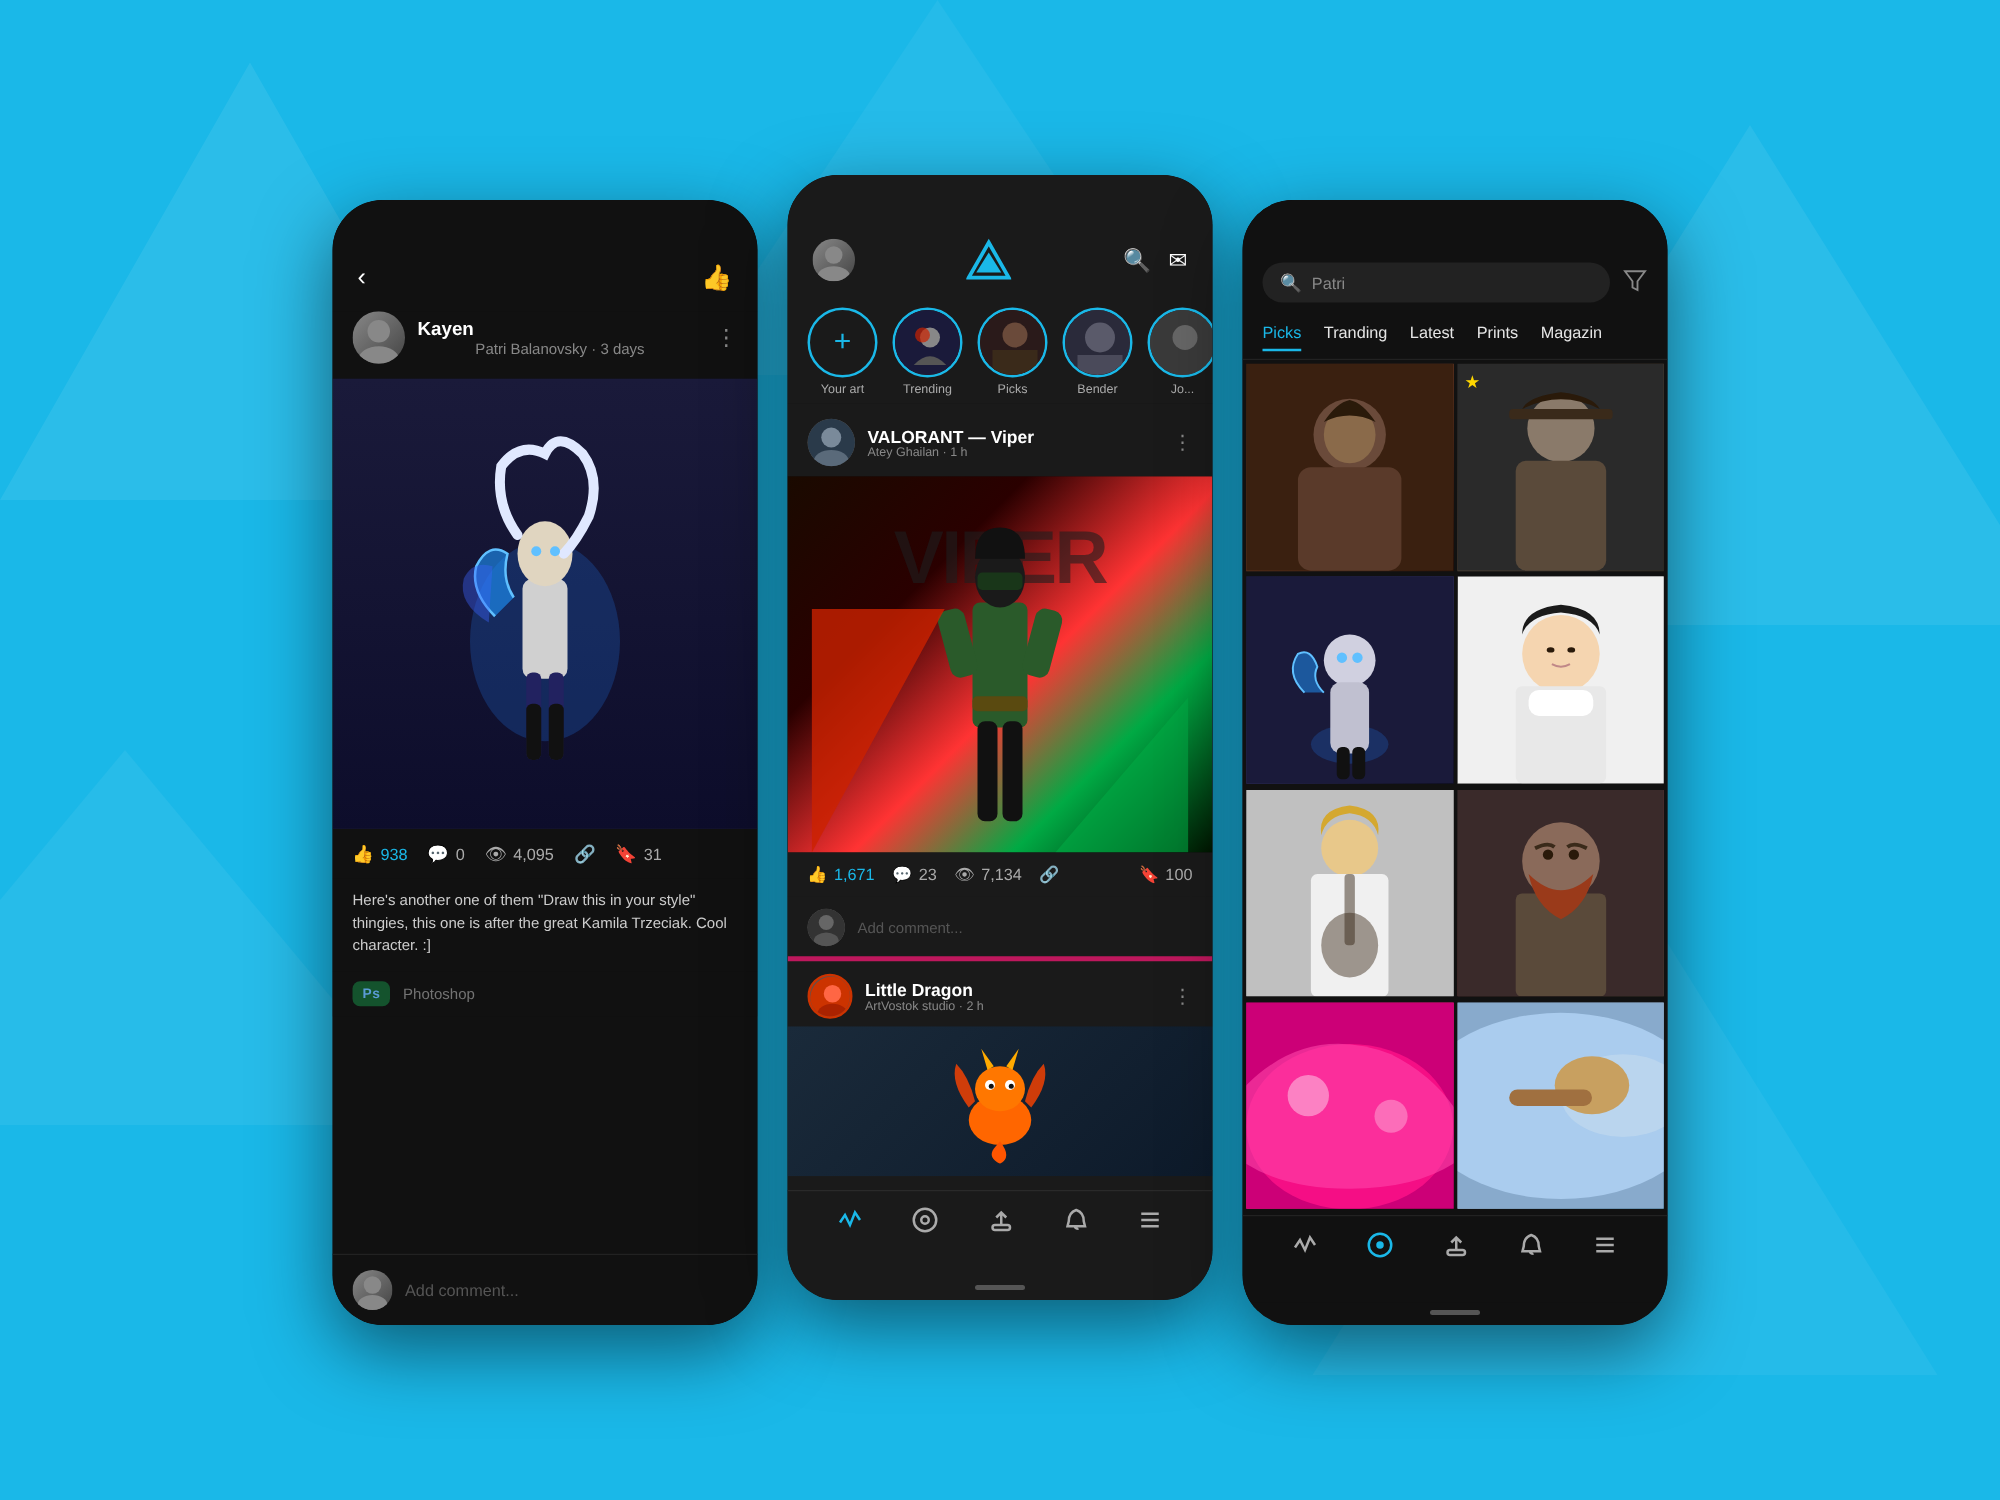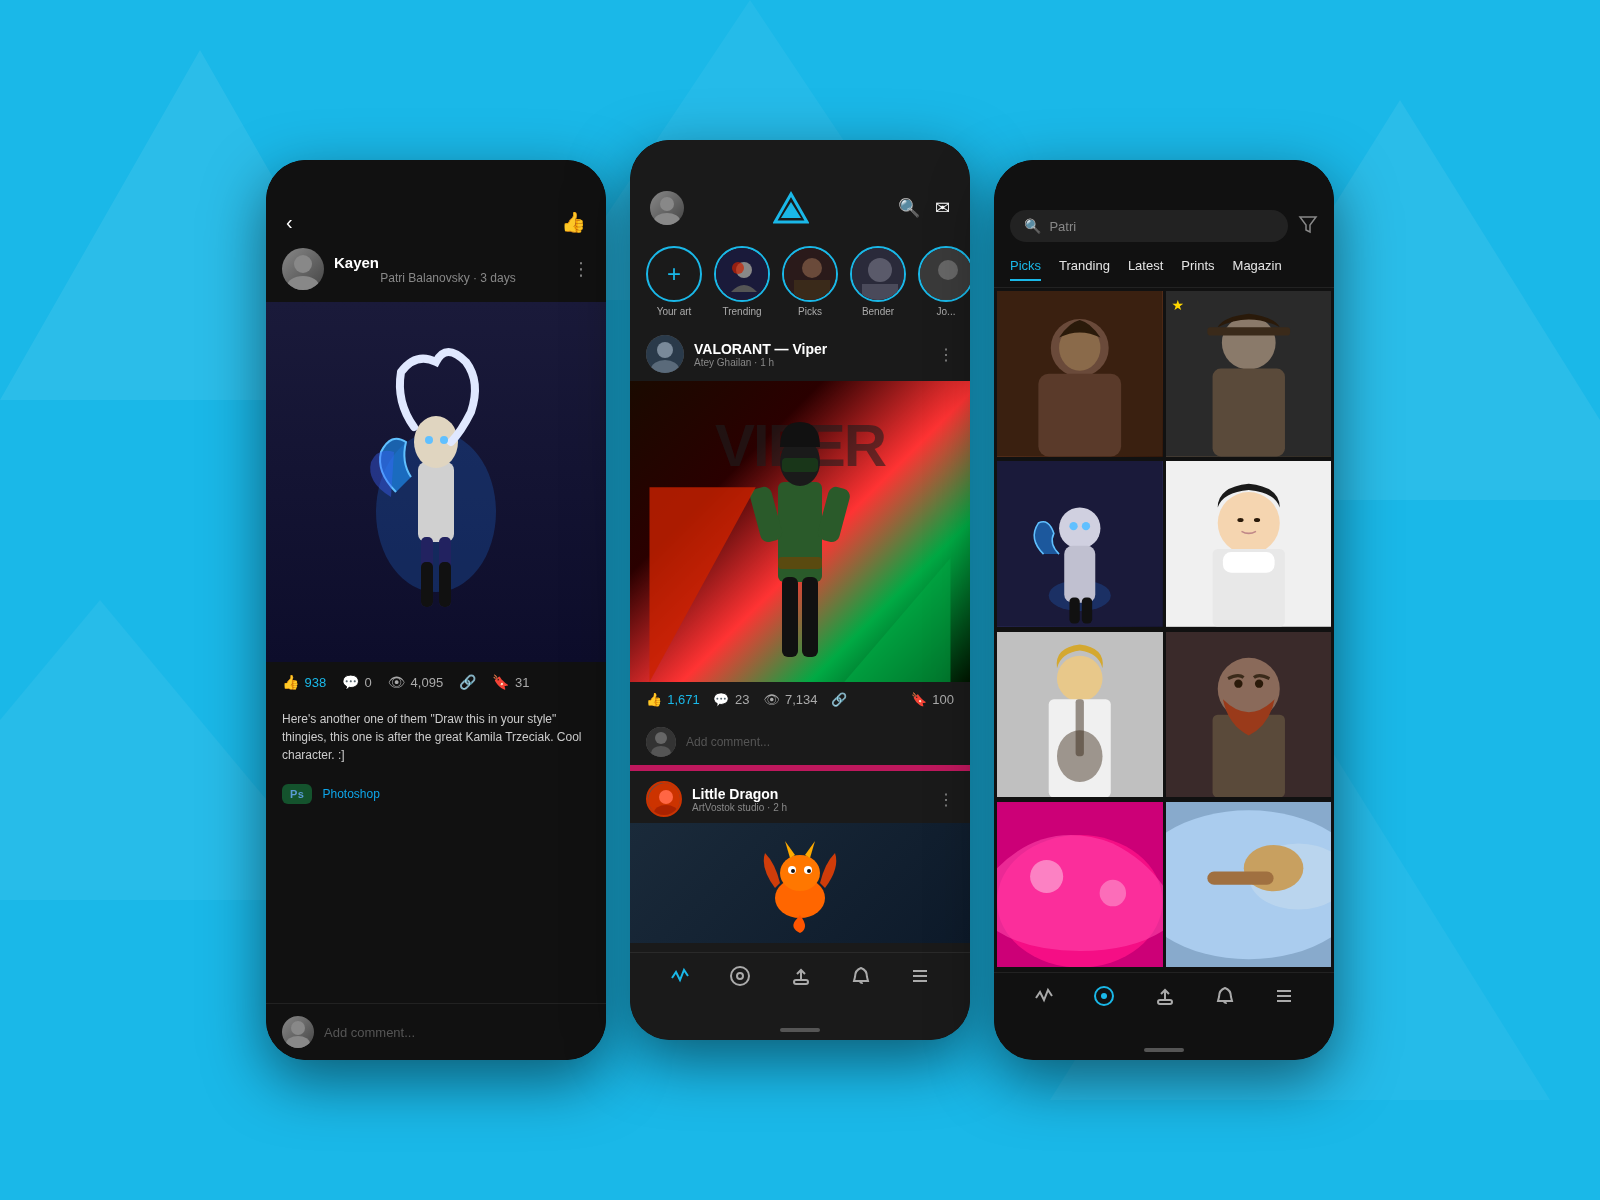--- a/index.html
+++ b/index.html
@@ -156,21 +156,21 @@
     }
     .ps-badge {
       background: #14532d;
       color: #5b9bd5;
       border-radius: 6px;
       padding: 4px 8px;
       font-size: 11px;
       font-weight: 700;
       letter-spacing: 0.5px;
     }
-    .tool-label { color: #0ea5e9; font-size: 12px; }
+    .tool-label { color: #737373; font-size: 12px; }
     .p1-tags {
       display: flex;
       gap: 8px;
       padding: 6px 16px 10px;
       background: #111;
     }
     .tag {
       border: 1px solid #444;
       border-radius: 20px;
       padding: 3px 10px;
@@ -292,21 +292,21 @@
       gap: 10px;
       padding: 10px 16px 8px;
       background: #1a1a1a;
     }
     .p2-post2-header {
       display: flex;
       align-items: center;
       padding: 10px 16px 6px;
       gap: 10px;
       background: #1a1a1a;
-      border-top: 6px solid #be185d;
+      border-top: 4px solid #be185d;
     }
     .p2-artwork2 {
       width: 100%;
       height: 120px;
       background: #1a2a3a;
       position: relative;
       overflow: hidden;
       flex-shrink: 0;
     }
     .little-dragon-bg {

